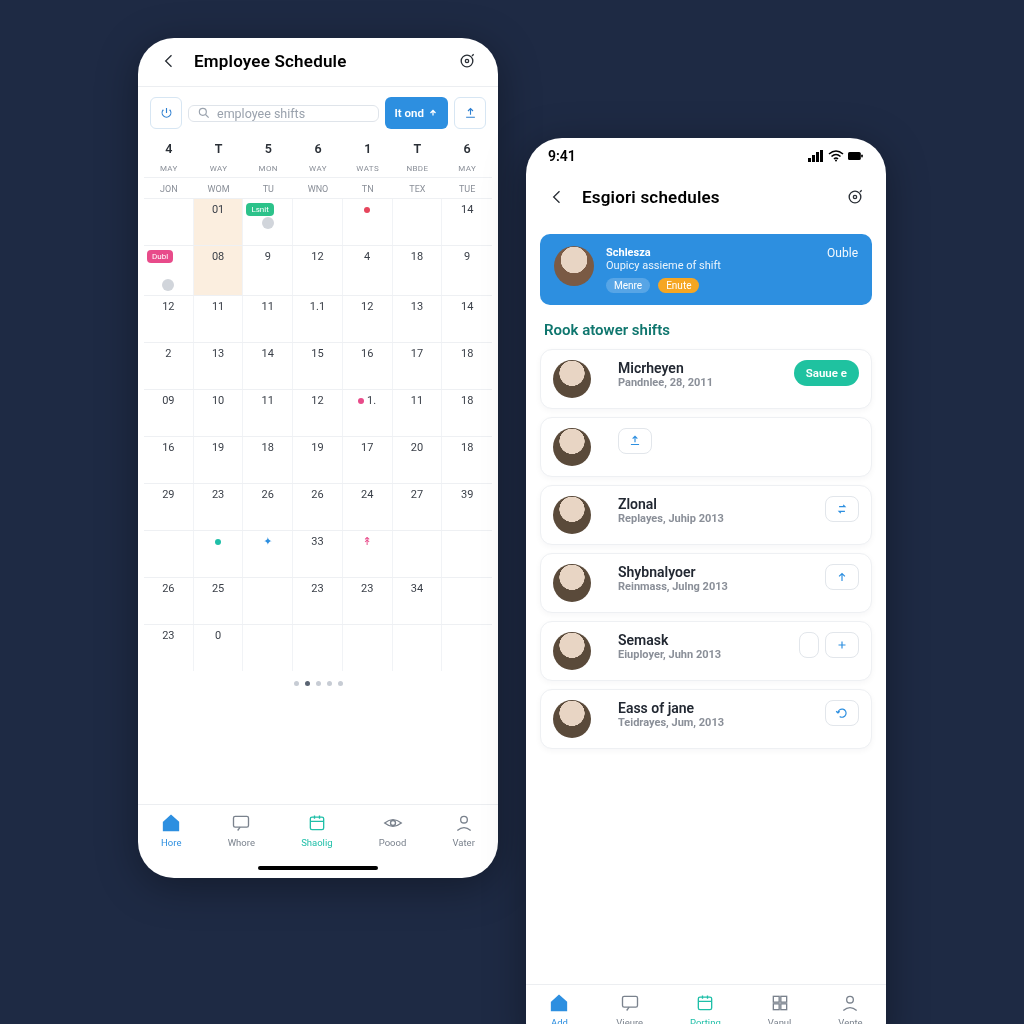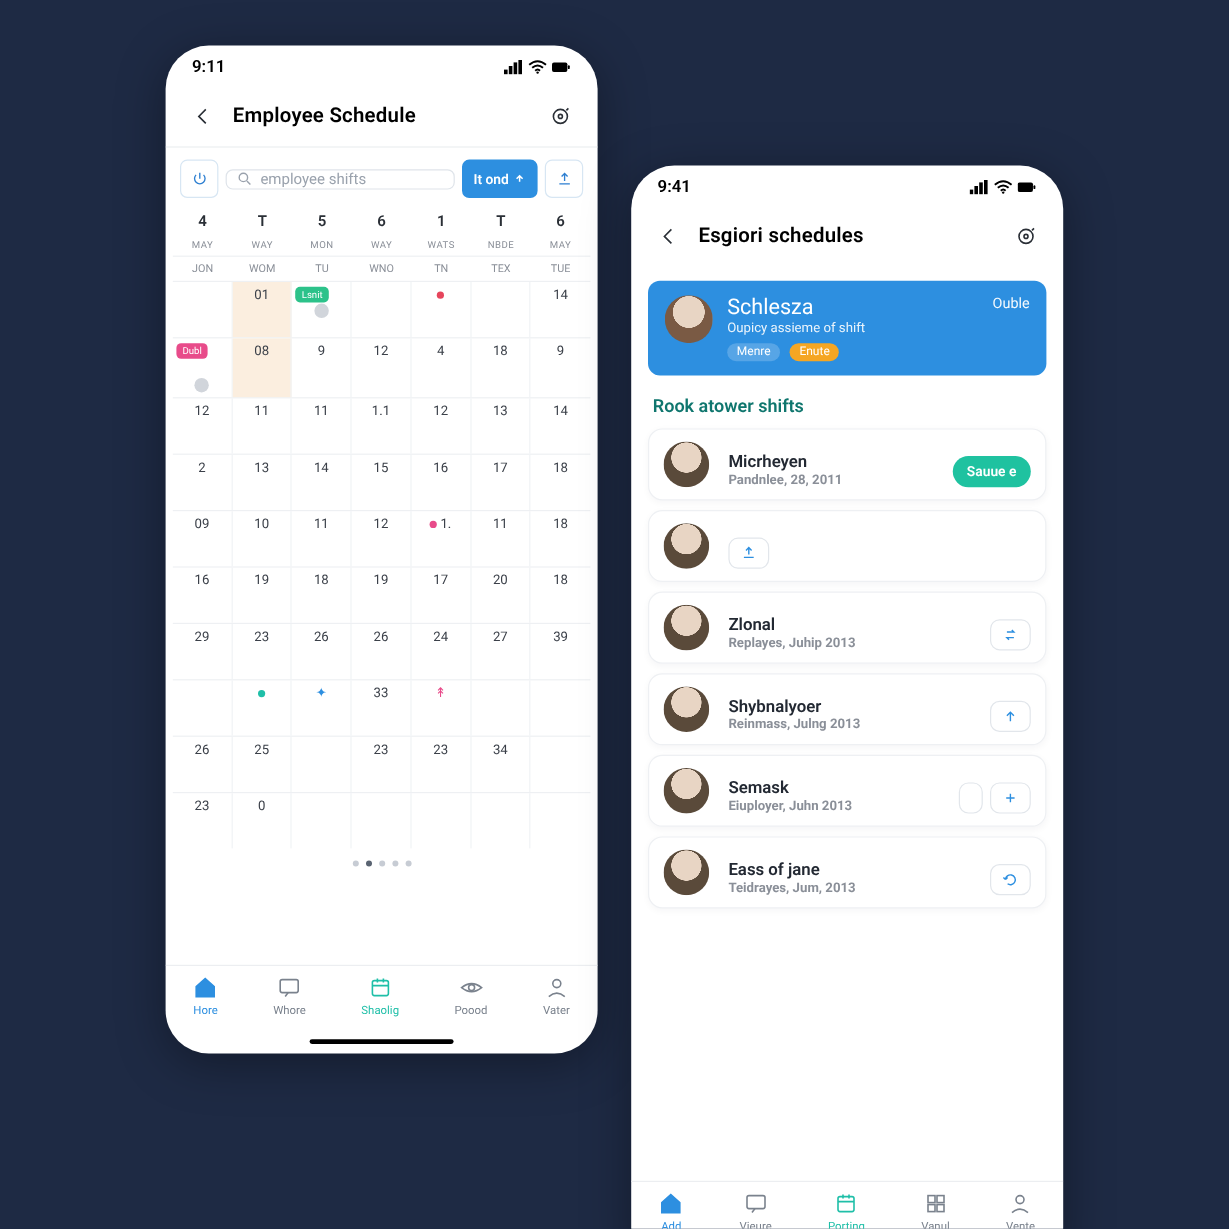--- a/index.html
+++ b/index.html
@@ -120,32 +120,32 @@
   .featured {
     margin: 12px 14px 10px; background: #2d8fe0; color:#fff;
     border-radius: 10px; padding: 12px 14px 12px; display:flex; gap:12px;
     position:relative;
   }
   .featured .av {
     width:40px; height:40px; border-radius:50%; background:#d1d5db;
     background-image: radial-gradient(circle at 50% 35%, #e8d5c4 0 40%, #7a5a44 41% 100%);
     flex-shrink:0;
   }
-  .featured .nm { font-size:18px; font-weight:400; }
+  .featured .nm { font-size:11px; font-weight:700; }
   .featured .sub{ font-size:11px; opacity:.9; }
   .featured .meta { display:flex; gap:8px; margin-top:6px; align-items:center;}
   .featured .meta span { font-size:10px; background:rgba(255,255,255,.2); padding:2px 8px; border-radius:10px;}
   .featured .action { position:absolute; right:14px; top:12px; font-size:12px; opacity:.95; }
 
   .section-h { padding: 6px 18px 10px; font-size:15px; font-weight:600; color:#0f766e; }
 
   .list { padding: 0 14px; display:flex; flex-direction:column; gap:8px; }
   .card {
     background:#fff; border:1px solid #eef0f3; border-radius:12px;
-    display:flex; align-items:flex-end; gap:16px; padding:10px 12px;
+    display:flex; align-items:flex-start; gap:27px; padding:10px 12px;
     box-shadow: 0 2px 6px rgba(20,30,50,.04);
   }
   .card .av {
     width:38px; height:38px; border-radius:50%; background:#d1d5db;
     background-image: radial-gradient(circle at 50% 35%, #e8d5c4 0 40%, #5a4a3a 41% 100%);
     flex-shrink:0;
   }
   .card .txt { flex:1; }
   .card .nm { font-size:14px; font-weight:600; color:#222832; }
   .card .sub{ font-size:11px; color:#8a8f98;font-weight:bold; }
@@ -159,39 +159,20 @@
     display:flex; align-items:center; justify-content:center; cursor:pointer;
   }
   .chip svg { width:14px; height:14px; stroke:#2d8fe0; fill:none; stroke-width:2; }
   .chip-pair { display:flex; gap:6px; }
 
 </style>
 </head>
 <body>
 
 <div class="phone phone-left">
-  <div class="status-bar">
-    <span>9:11</span>
-    <span class="status-icons">
-      <svg viewBox="0 0 16 12">
-          <rect x="0" y="8" width="3" height="4"></rect>
-          <rect x="4" y="5" width="3" height="7"></rect>
-          <rect x="8" y="2" width="3" height="10"></rect>
-          <rect x="12" y="0" width="3" height="12"></rect>
-        </svg>
-      <svg viewBox="0 0 16 12">
-          <path d="M1 4 Q8 -2 15 4 M3.5 6.5 Q8 2.5 12.5 6.5 M6 9 Q8 7 10 9" stroke="#000" stroke-width="1.6" fill="none"></path>
-          <circle cx="8" cy="10.5" r="1"></circle>
-        </svg>
-      <svg viewBox="0 0 20 12">
-          <rect x="0" y="1" width="16" height="10" rx="2" fill="#000"></rect>
-          <rect x="16.5" y="4" width="2" height="4" rx="1"></rect>
-        </svg>
-    </span>
-  </div>
 
   <div class="hdr">
     <div class="icon-btn">
       <svg viewBox="0 0 24 24">
           <path d="M15 5 L8 12 L15 19"></path>
         </svg>
     </div>
     <div class="title">Employee Schedule</div>
     <div class="spacer"></div>
     <div class="icon-btn">

